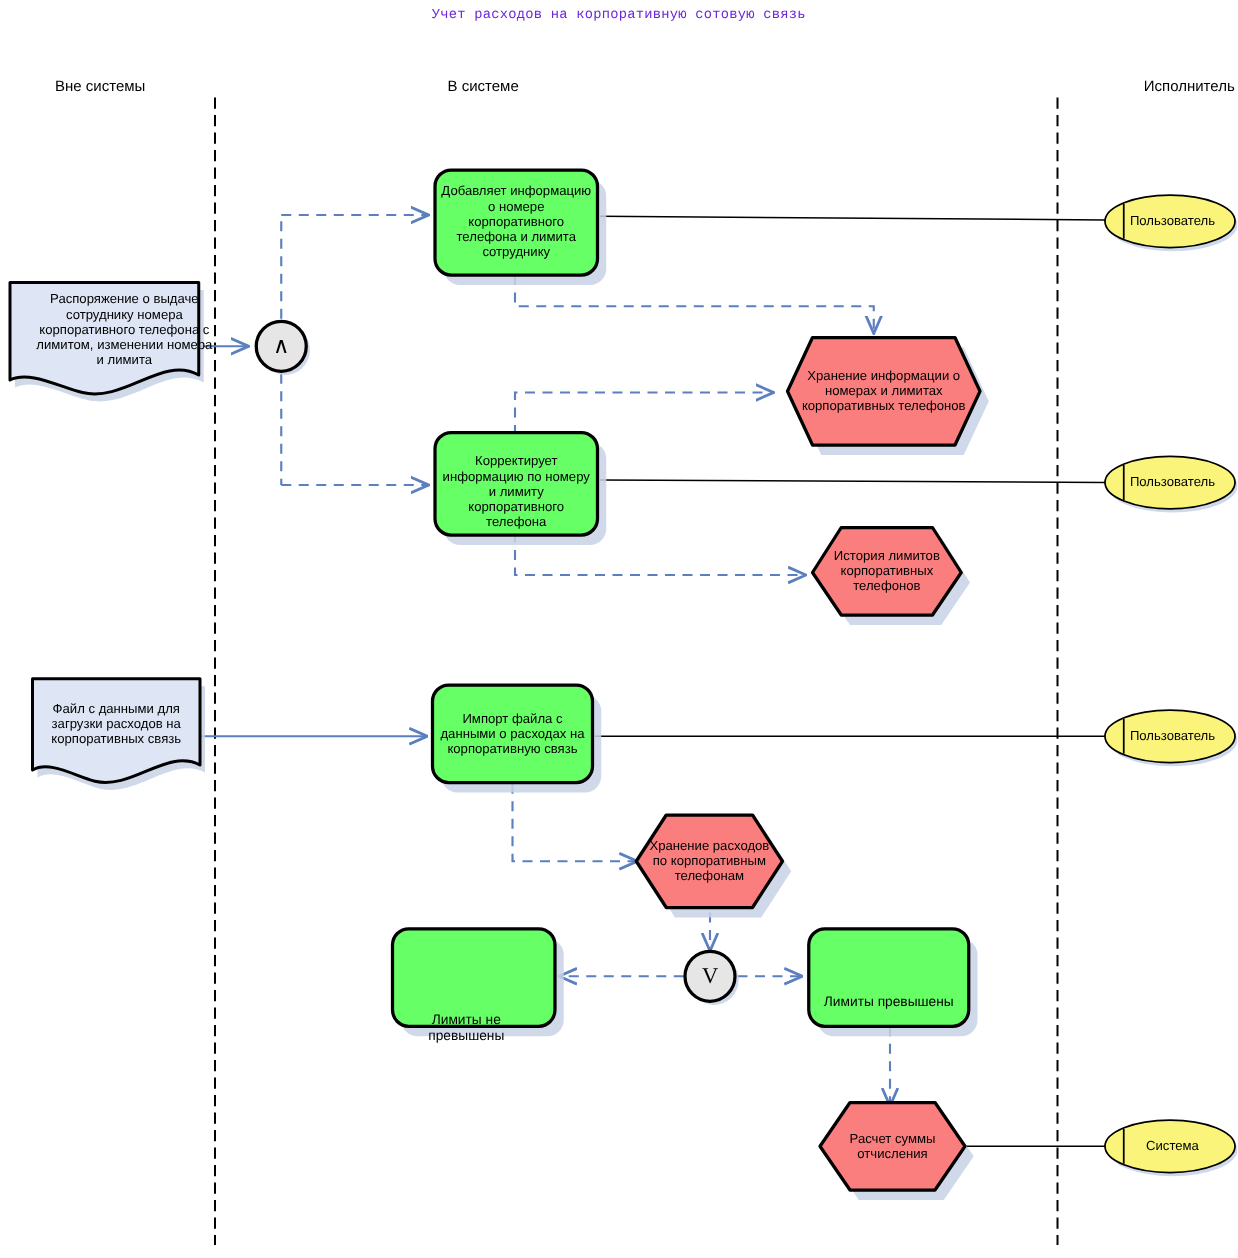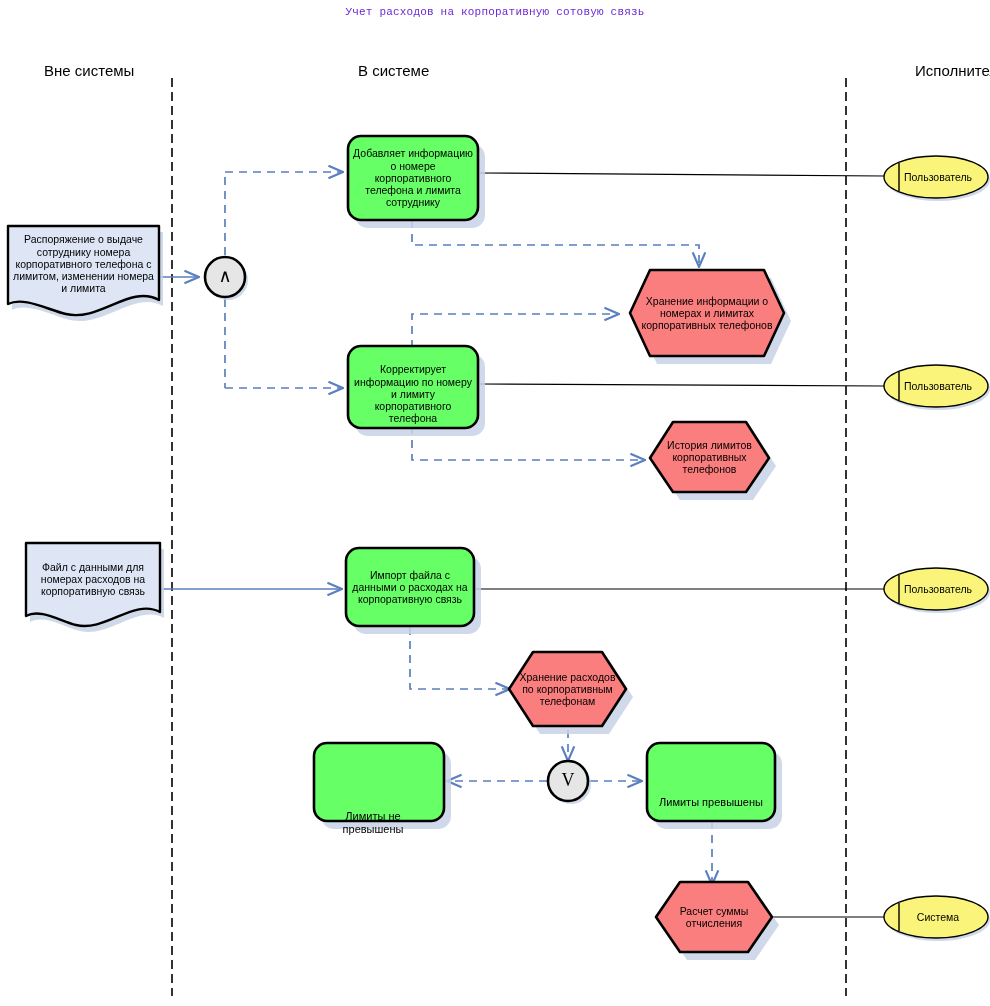--- a/index.html
+++ b/index.html
@@ -26,21 +26,21 @@
     left: 0; top: 6px;
     width: 990px;
     text-align: center;
     font-family: Liberation Mono, monospace;
     font-size: 11px;
     color: #6d28d9;
     letter-spacing: 0.2px;
   }
   .lane-header {
     position: absolute;
-    font-size: 15px;
+    font-size: 12px;
     color: #000000;
     white-space: nowrap;
   }
   
   .node-text {
     position: absolute;
     display: flex;
     align-items: center;
     justify-content: center;
     text-align: center;
@@ -233,33 +233,33 @@
       <ellipse cx="936" cy="589" rx="52" ry="21" fill="#FAF57A" stroke="#000000" stroke-width="1.4"></ellipse>
       <line x1="899" y1="575" x2="899" y2="603" stroke="#000000" stroke-width="1.4"></line>
     </g>
     <g>
       <ellipse cx="938" cy="920" rx="52" ry="21" fill="#C8D2E6" opacity="0.85"></ellipse>
       <ellipse cx="936" cy="917" rx="52" ry="21" fill="#FAF57A" stroke="#000000" stroke-width="1.4"></ellipse>
       <line x1="899" y1="903" x2="899" y2="931" stroke="#000000" stroke-width="1.4"></line>
     </g>
   </svg>
 
-  <div class="node-text t-doc" style="left:8px; top:228px; width:151px; height:72px; padding:2px 4px;">Распоряжение о выдаче сотруднику номера корпоративного телефона с лимитом, изменении номера и лимита</div>
+  <div class="node-text t-doc" style="left:24px; top:228px; width:151px; height:72px; padding:2px 4px;">Распоряжение о выдаче сотруднику номера корпоративного телефона с лимитом, изменении номера и лимита</div>
 
   <div class="node-text t-gateway" style="left:205px; top:257px; width:40px; height:40px;">∧</div>
 
   <div class="node-text t-green" style="left:348px; top:136px; width:130px; height:84px; padding:0 4px;">Добавляет информацию о номере корпоративного телефона и лимита сотруднику</div>
 
   <div class="node-text t-hex" style="left:632px; top:272px; width:150px; height:82px; padding:14px 2px;">Хранение информации о номерах  и лимитах корпоративных телефонов</div>
 
   <div class="node-text t-green" style="left:348px; top:354px; width:130px; height:80px; padding:0 6px;">Корректирует информацию по номеру  и лимиту корпоративного телефона</div>
 
   <div class="node-text t-hex" style="left:654px; top:424px; width:111px; height:66px; padding:0 2px;">История лимитов корпоративных телефонов</div>
 
-  <div class="node-text t-doc" style="left:26px; top:545px; width:134px; height:68px; padding:0 4px;">Файл с данными для номерах расходов на корпоративную связь</div>
+  <div class="node-text t-doc" style="left:26px; top:545px; width:134px; height:68px; padding:0 4px;">Файл с данными для загрузки расходов на корпоративных связь</div>
 
   <div class="node-text t-green" style="left:346px; top:548px; width:128px; height:78px; padding:0 4px;">Импорт файла с данными о расходах на корпоративную связь</div>
 
   <div class="node-text t-hex" style="left:511px; top:654px; width:113px; height:70px; padding:0 2px;">Хранение расходов по корпоративным телефонам</div>
 
   <div class="node-text t-single" style="left:314px; top:784px; width:118px; height:78px; padding:0 20px;">Лимиты не превышены</div>
 
   <div class="node-text t-gateway" style="left:548px; top:761px; width:40px; height:40px;">V</div>
 
   <div class="node-text t-single" style="left:647px; top:743px; width:128px; height:78px; padding:0 4px;margin-top:20px;">Лимиты превышены</div>

